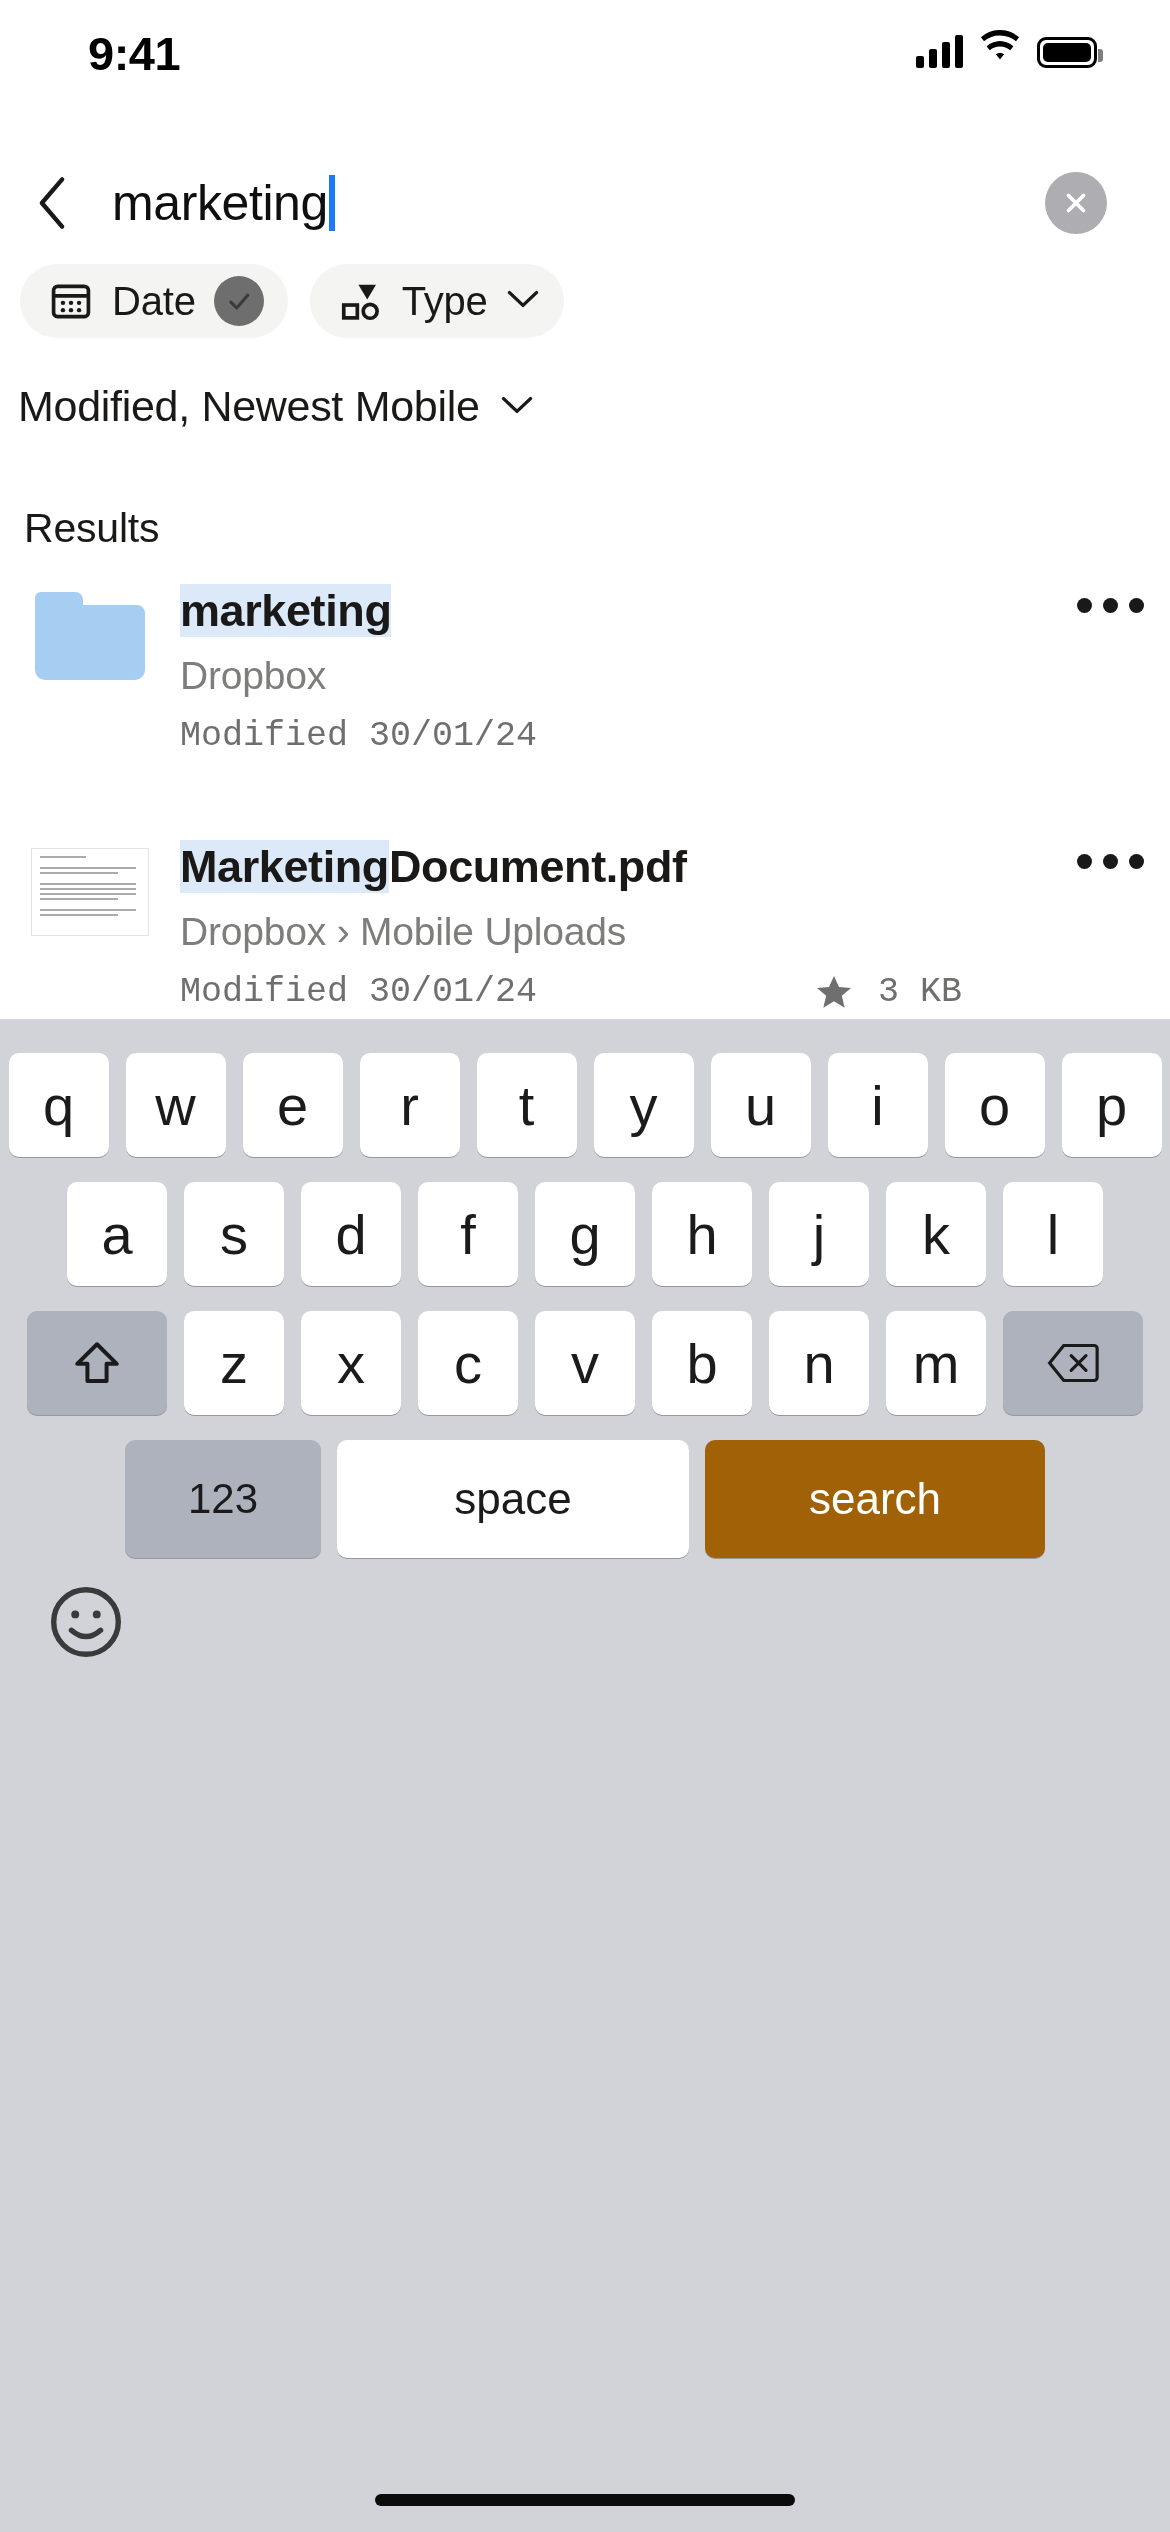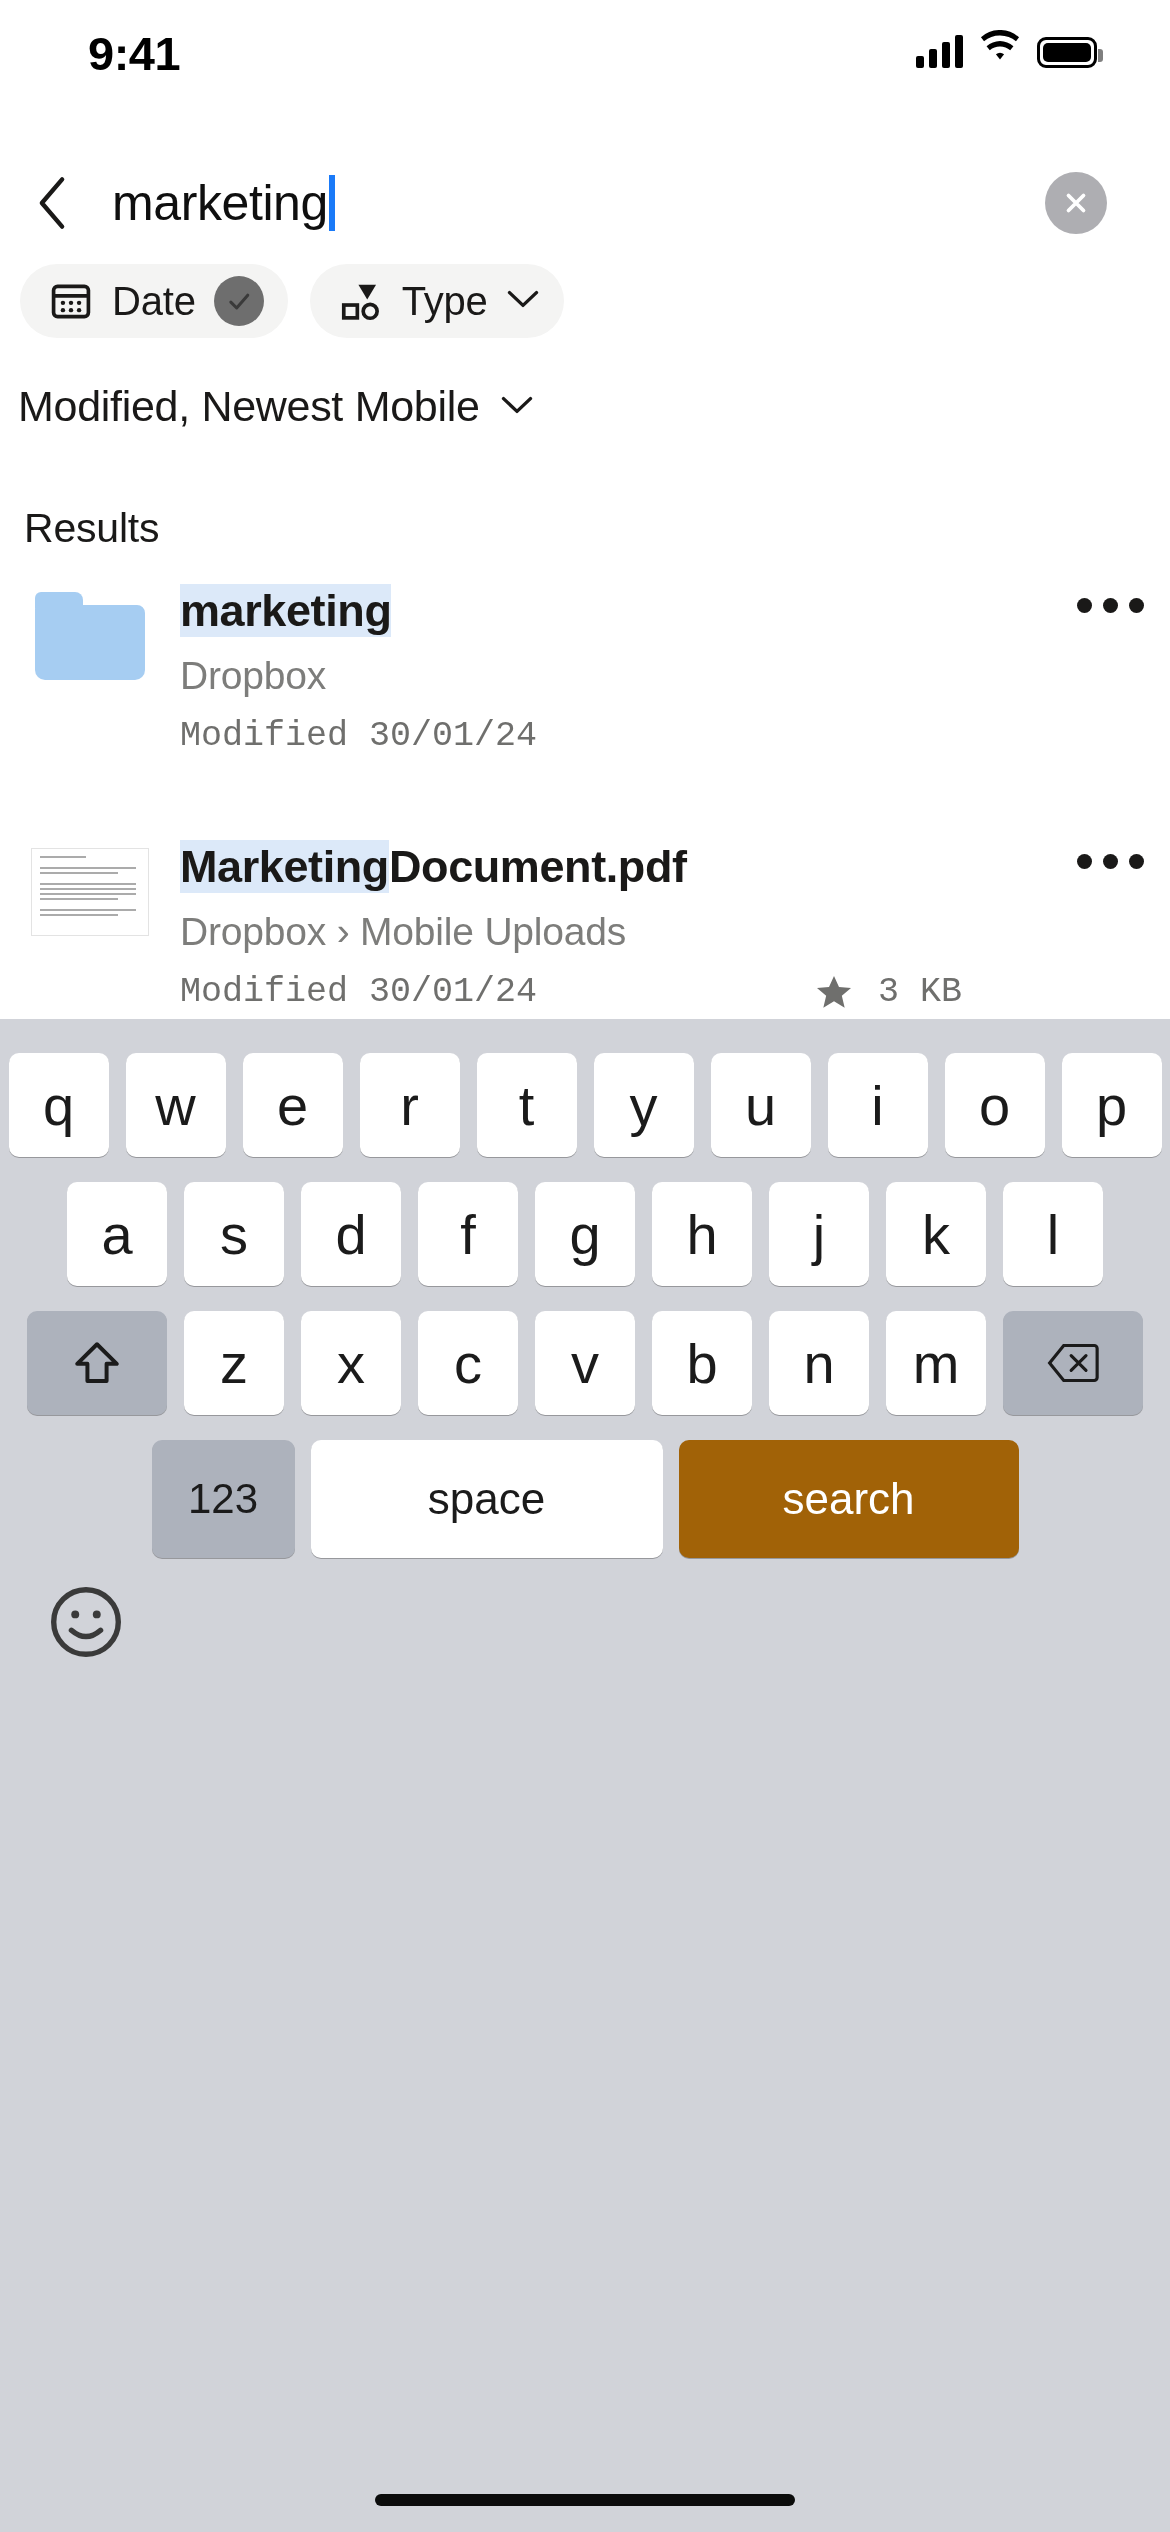--- a/index.html
+++ b/index.html
@@ -179,21 +179,21 @@
     flex:0 0 auto;
   }
   .k-letter { width:100px; }
   .k-mod {
     background:#adb2bc; width:140px; height:104px; border-radius:10px;
     display:flex; align-items:center; justify-content:center;
     box-shadow:0 1px 0 rgba(0,0,0,.28);
   }
   .k-mod svg { width:52px; height:50px; }
   .k-123 {
-    background:#adb2bc; width:143px; height:118px; border-radius:10px;
+    background:#adb2bc; width:196px; height:118px; border-radius:10px;
     display:flex; align-items:center; justify-content:center;
     font-size:42px; color:#1b1b1b; box-shadow:0 1px 0 rgba(0,0,0,.28);
   }
   .k-space {
     background:#ffffff; width:352px; height:118px; border-radius:10px;
     display:flex; align-items:center; justify-content:center;
     font-size:44px; color:#1b1b1b; box-shadow:0 1px 0 rgba(0,0,0,.28);
   }
   .k-search {
     background:#a16207; width:340px; height:118px; border-radius:10px;

